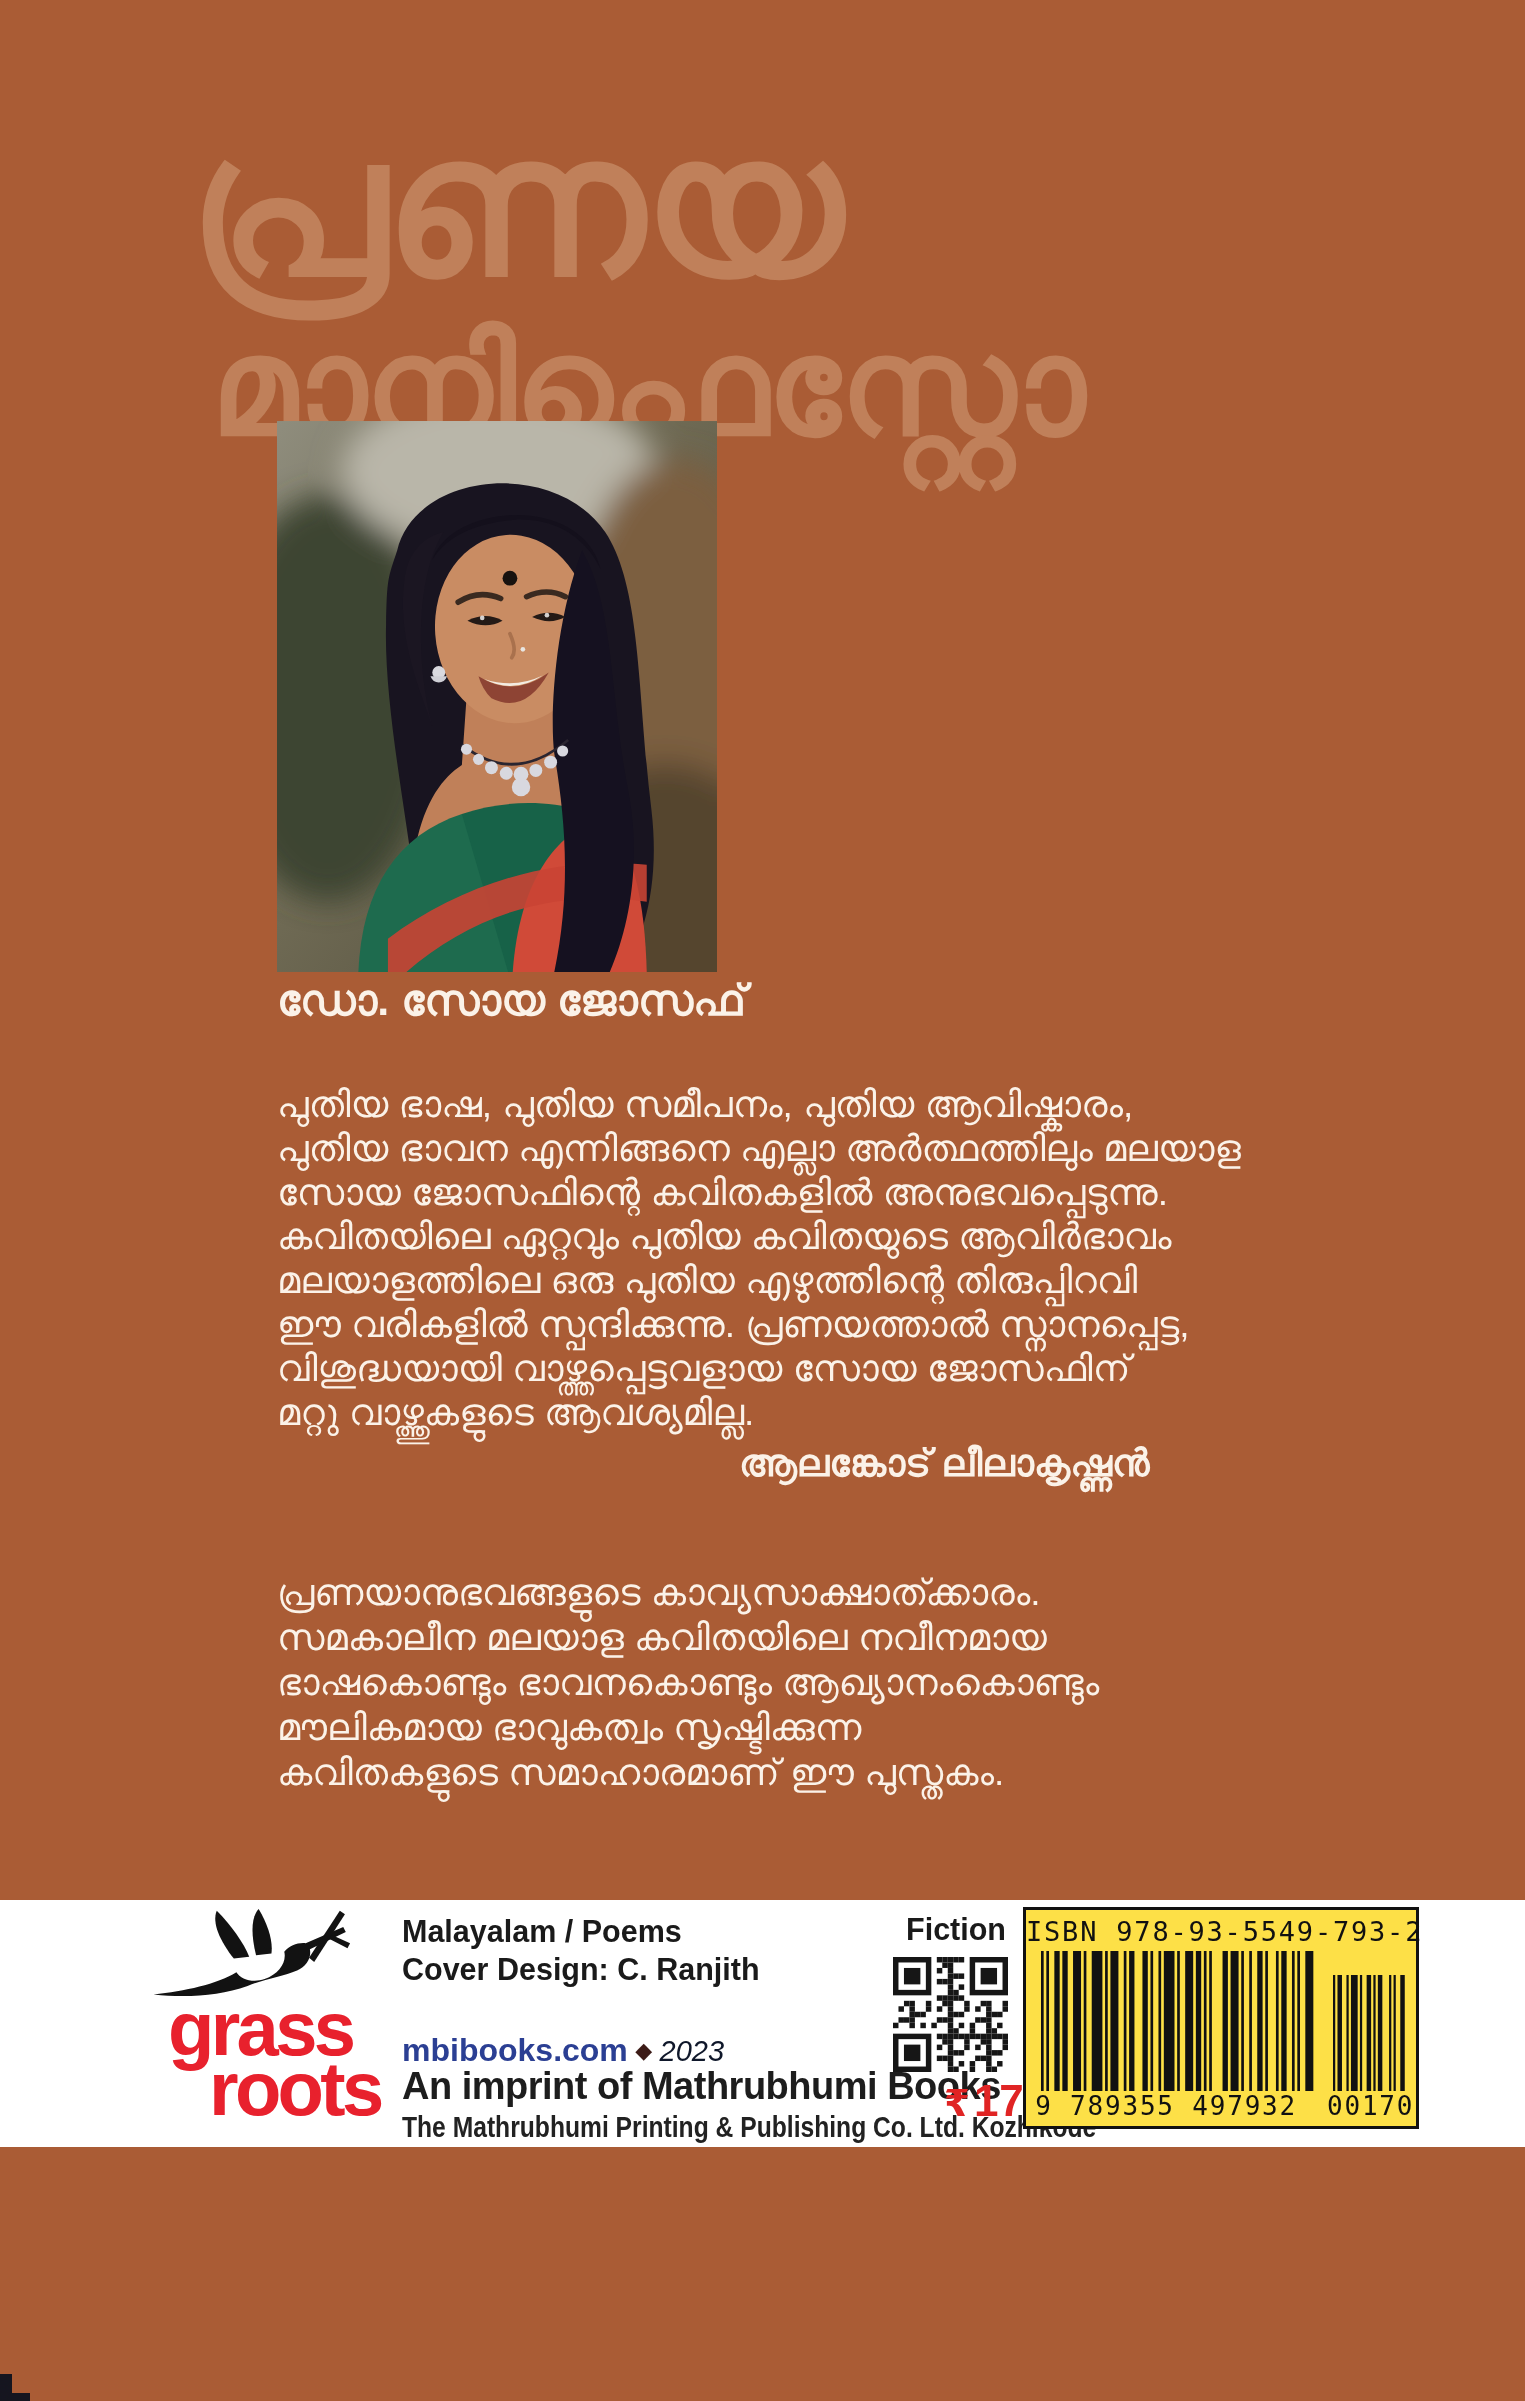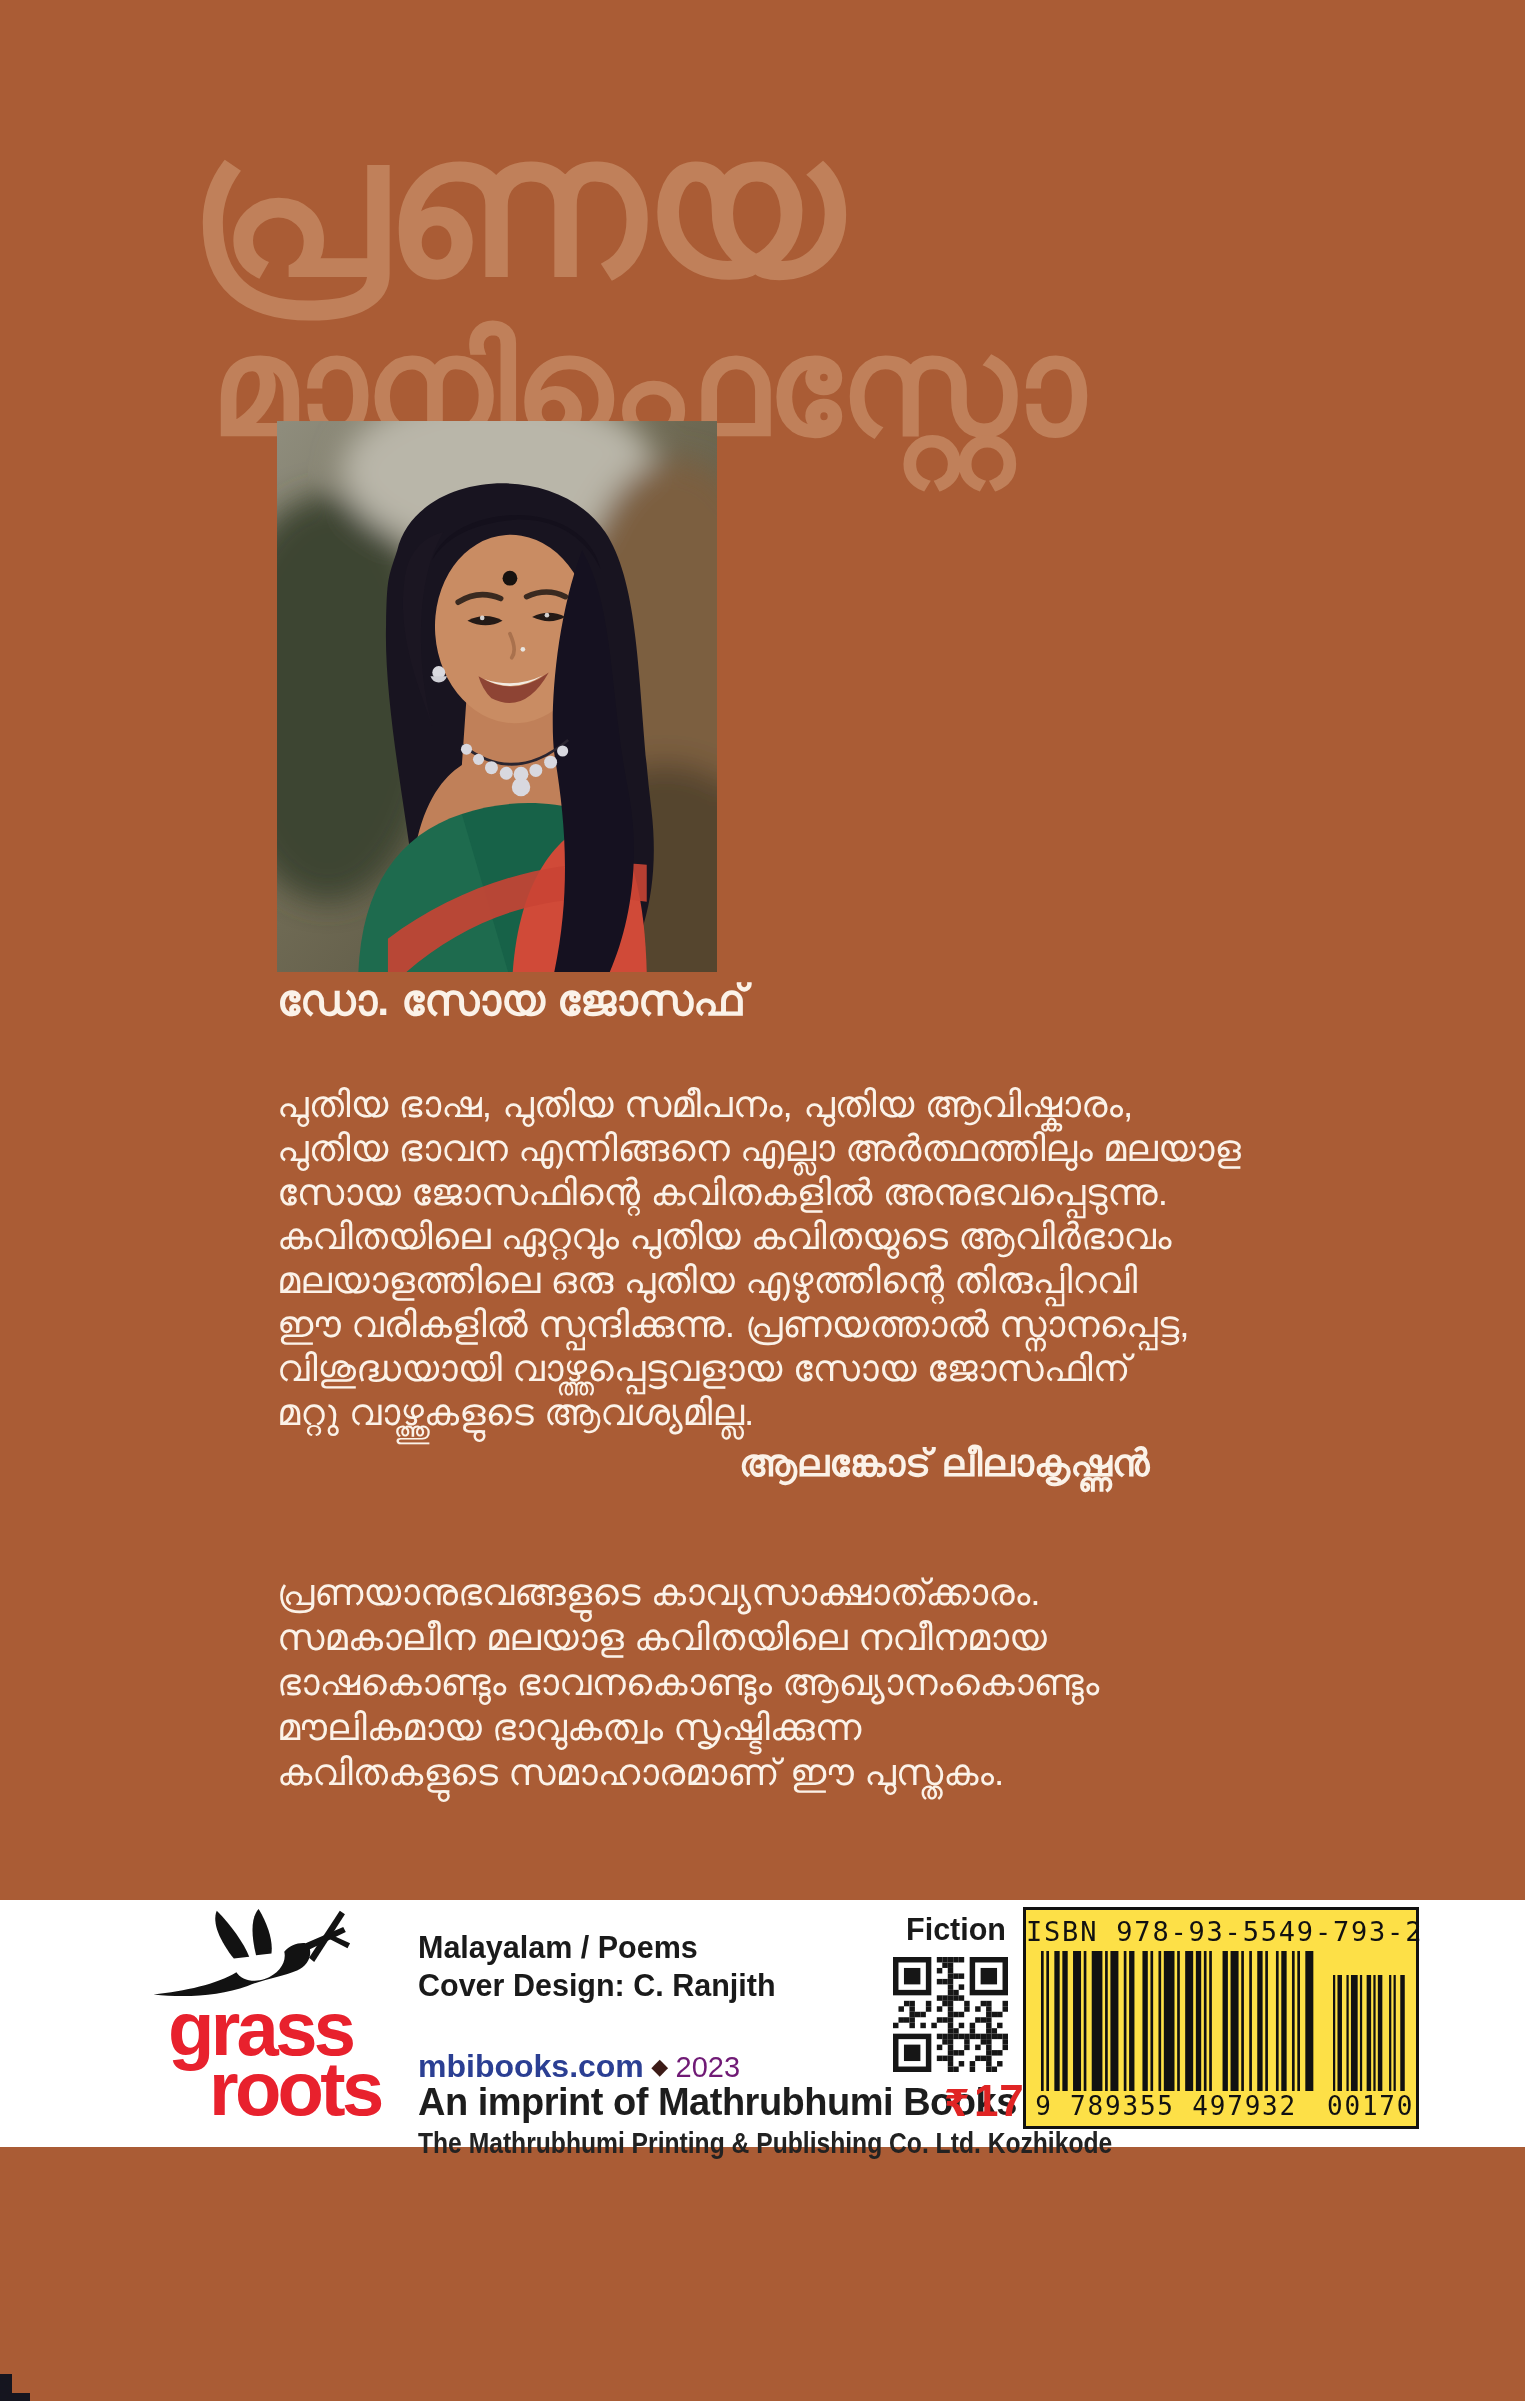--- a/index.html
+++ b/index.html
@@ -27,28 +27,28 @@
   #blurb2{top:1570px;line-height:45px;}
   .blurb div{white-space:nowrap;}
   .attribution{position:absolute;left:739px;top:1442px;font-size:38px;font-weight:700;color:var(--text);white-space:nowrap;}
   
   .footer-bar{position:absolute;left:0;top:1900px;width:1525px;height:247px;background:#ffffff;color:var(--ink);}
   .bird{position:absolute;left:128px;top:9.2px;width:251px;height:94px;}
   .bird svg{display:block;width:100%;height:100%;fill:#121212;}
   .logo-word{position:absolute;color:var(--logo-red);font-weight:700;font-size:76px;line-height:1;letter-spacing:-3.7px;}
   #logo-grass{left:168px;top:91px;}
   #logo-roots{left:209px;top:151px;}
-  .mid{position:absolute;left:402px;top:16px;width:499px;height:208px;margin-left:16px;}
+  .mid{position:absolute;left:402px;top:0;width:499px;height:208px;}
   .cat-line{position:absolute;left:0;font-size:30.5px;font-weight:700;white-space:nowrap;}
   #cat1{top:14px;}
   #cat2{top:52px;}
   .web-line{position:absolute;left:0;top:132px;white-space:nowrap;}
   .web-line .site{color:var(--web-blue);font-weight:700;font-size:32px;}
   .web-line .diamond{color:#3c1b17;font-size:22px;padding:0 7.4px;position:relative;top:-2.8px;}
-  .web-line .year{color:#701a75;font-size:29px;}
+  .web-line .year{color:#0f172a;font-size:29px;font-style:italic;}
   .imprint{position:absolute;left:0;top:165px;font-size:38px;font-weight:700;letter-spacing:-0.5px;white-space:nowrap;color:#1d1d1d;}
   .publisher{position:absolute;left:0;top:211px;font-size:29px;font-weight:700;white-space:nowrap;color:#222;
              transform:scaleX(0.85);transform-origin:left center;}
   .genre{position:absolute;left:867px;top:12px;width:139px;text-align:right;font-size:30.5px;font-weight:700;white-space:nowrap;}
   .qr{position:absolute;left:893px;top:57px;width:115px;height:115px;}
   .qr svg{display:block;width:100%;height:100%;}
   .price{position:absolute;left:893px;top:176px;width:115px;text-align:right;color:var(--price-red);font-weight:700;white-space:nowrap;margin-left:42px;}
   .price .sym{font-size:37px;font-family:"DejaVu Sans",sans-serif;}
   .price .val{font-size:44px;letter-spacing:0.9px;}
   

